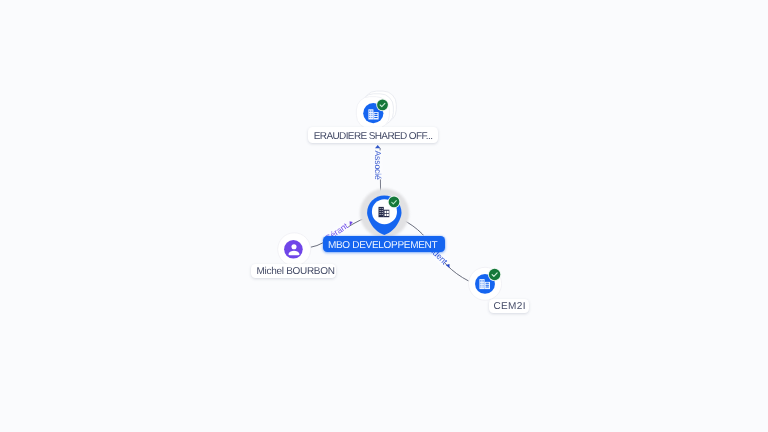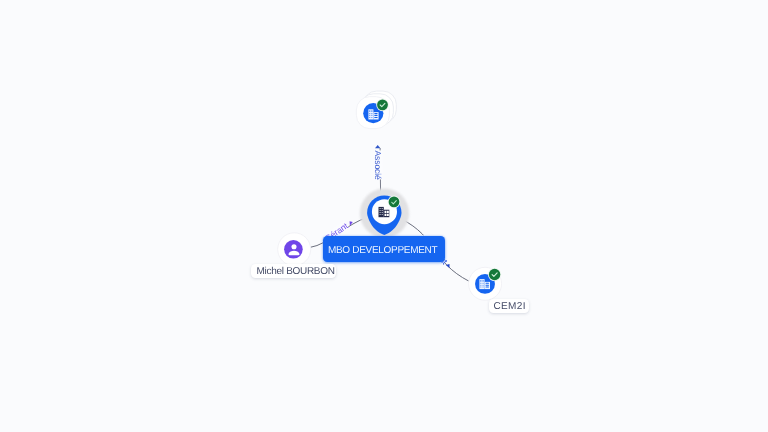--- a/index.html
+++ b/index.html
@@ -94,38 +94,39 @@
         <use href="#ico-building-light-body" fill="#edf4ff"></use>
         <use href="#ico-building-light-holes" fill="#1565f0"></use>
       </g>
       <g>
         <circle cx="32.5" cy="20.85" r="6.3" fill="#eef7f0"></circle>
         <circle cx="32.5" cy="20.85" r="5.4" fill="#15783a"></circle>
         <path d="M30.15 21.0 l1.65 1.65 l3.1 -3.35" fill="none" stroke="#cfeeda" stroke-width="1.1" stroke-linecap="round" stroke-linejoin="round"></path>
       </g>
     </svg>
   </div>
+  <div class="lbl lbl-erau" style="left:307.7px;top:127.2px;width:130.2px;height:15.7px;padding-left:6.1px;">ERAUDIERE SHARED OFF...</div>
 
   <div class="node" style="left:356px;top:184px;">
     <svg width="58" height="58" viewBox="0 0 58 58">
       <circle cx="28.5" cy="29.2" r="24.6" fill="#e1e1e3" style="filter:blur(0.9px)"></circle>
       <path d="M28.3 11.5 C 37.8 11.5 45.5 19.2 45.5 28.7 C 45.5 32.5 41.0 47.0 28.3 50.9 C 15.6 47.0 11.1 32.5 11.1 28.7 C 11.1 19.2 18.8 11.5 28.3 11.5 Z" fill="#1565f0"></path>
       <circle cx="28.45" cy="27.7" r="12.55" fill="#fdfeff"></circle>
       <g transform="translate(21.29,21.74) scale(0.551,0.526)">
         <use href="#ico-building" fill="#242a49"></use>
         <use href="#ico-building-holes" fill="#ffffff"></use>
       </g>
       <g>
         <circle cx="38.0" cy="17.9" r="6.3" fill="#eef7f0"></circle>
         <circle cx="38.0" cy="17.9" r="5.35" fill="#15783a"></circle>
         <path d="M35.7 18.25 l1.6 1.6 l3.0 -3.3" fill="none" stroke="#b7e8c8" stroke-width="1.05" stroke-linecap="round" stroke-linejoin="round"></path>
       </g>
     </svg>
   </div>
-  <div class="lbl lbl-sel" style="left:323.3px;top:236.2px;width:121.4px;height:26px;padding-left:4.6px;">MBO DEVELOPPEMENT</div>
+  <div class="lbl lbl-sel" style="left:323.3px;top:236.2px;width:121.4px;height:16px;padding-left:4.6px;">MBO DEVELOPPEMENT</div>
 
   <div class="node" style="left:277px;top:232px;">
     <svg width="40" height="40" viewBox="0 0 40 40">
       <circle cx="17.2" cy="17.3" r="16.5" fill="#ffffff" stroke="#f0f1f5" stroke-width="0.9"></circle>
       <circle cx="16.4" cy="17.3" r="9.3" fill="#7046e8"></circle>
       <g fill="#ffffff">
         <circle cx="17.0" cy="14.7" r="2.55"></circle>
         <path d="M17.0 18.8 c -2.6 0 -4.4 1.0 -5.3 2.6 c -0.4 0.7 -0.1 1.8 0.8 1.8 h 9.0 c 0.9 0 1.2 -1.1 0.8 -1.8 c -0.9 -1.6 -2.7 -2.6 -5.3 -2.6 z"></path>
       </g>
     </svg>

